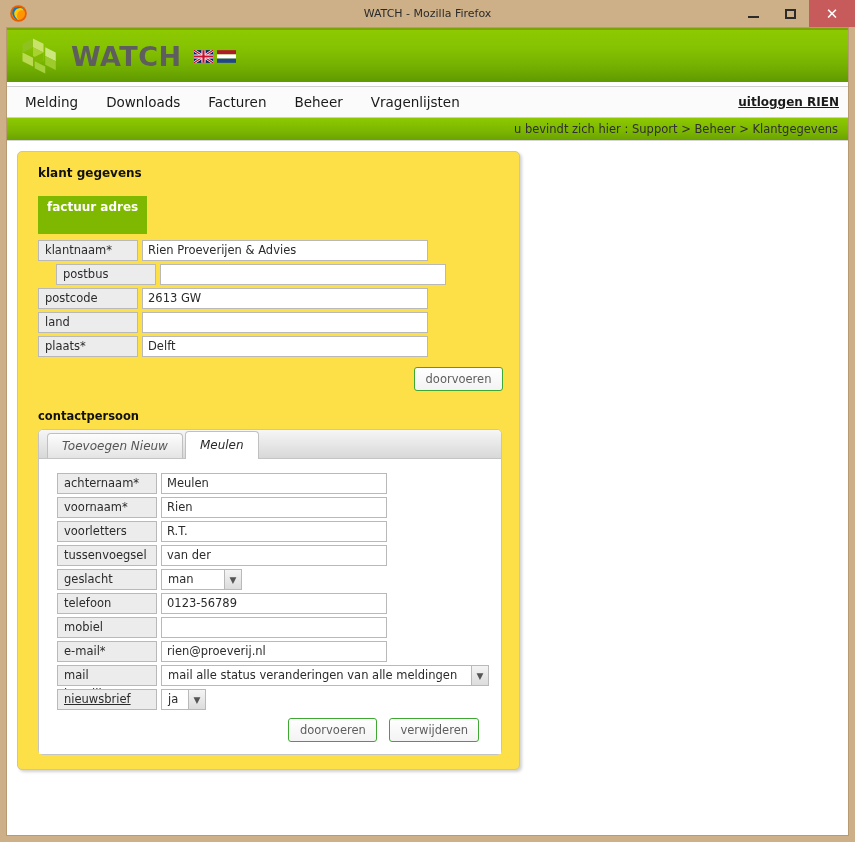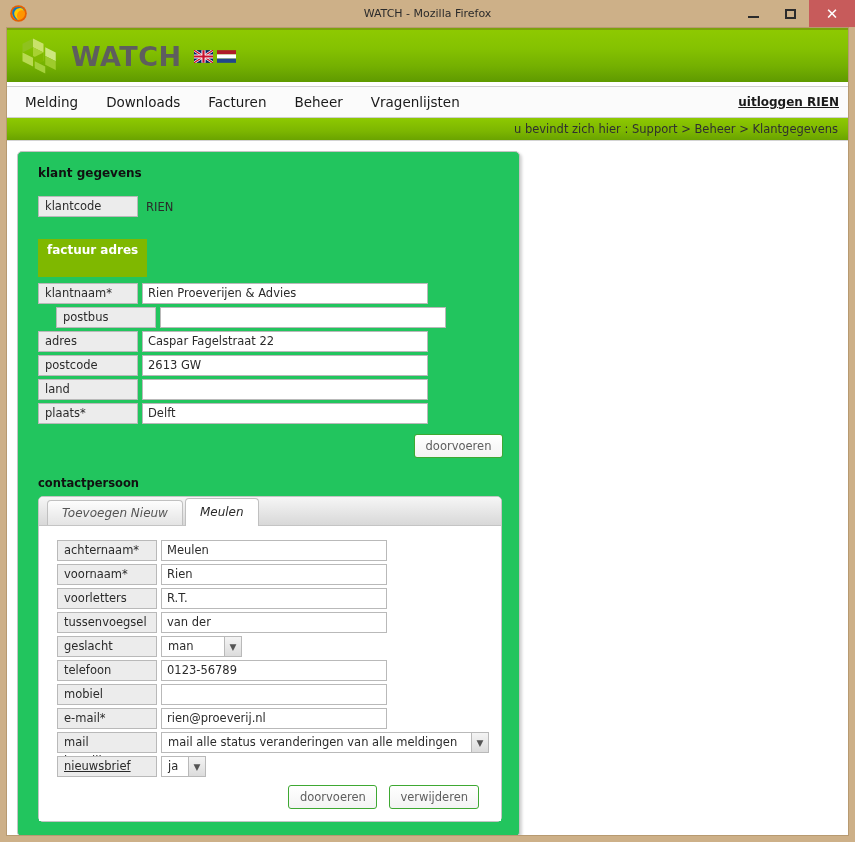--- a/index.html
+++ b/index.html
@@ -113,21 +113,21 @@
   #crumb-text {
     font-size: 11.5px; color: #2f2f2f;
     font-family: "DejaVu Sans", sans-serif;
   }
 
   
   #content { position: relative; padding: 10px; background: #ffffff; height: 100%; }
 
   .panel {
     width: 503px;
-    background: #22c55e;
+    background: #fde047;
     border: 1px solid #c4c4c4;
     border-radius: 5px;
     box-shadow: 2px 2px 3px rgba(0,0,0,0.18);
     padding: 12px 14px 14px 14px;
   }
   .panel-title {
     font-size: 12px; font-weight: bold; color: #111;
     margin: 2px 0 16px 6px;
     font-family: "DejaVu Sans", sans-serif;
   }
@@ -312,40 +312,32 @@
 
     <div id="crumbbar">
       <div id="crumb-text">u bevindt zich hier : Support &gt; Beheer &gt; Klantgegevens</div>
     </div>
 
     <div id="content">
 
       <div class="panel">
         <div class="panel-title">klant gegevens</div>
 
-        <div class="frow" style="margin-left:6px;margin-bottom:22px;">
-          <div class="flabel">klantcode</div>
-          <div class="fstatic">RIEN</div>
-        </div>
 
         <div style="margin-left:6px;margin-bottom:6px;">
           <span class="sec-badge">factuur adres</span>
         </div>
 
         <div class="frow" style="margin-left:6px;">
           <div class="flabel">klantnaam*</div>
           <div class="finput w-addr">Rien Proeverijen &amp; Advies</div>
         </div>
         <div class="frow" style="margin-left:24px;">
           <div class="flabel">postbus</div>
           <div class="finput w-addr"></div>
-        </div>
-        <div class="frow" style="margin-left:6px;">
-          <div class="flabel">adres</div>
-          <div class="finput w-addr">Caspar Fagelstraat 22</div>
         </div>
         <div class="frow" style="margin-left:6px;">
           <div class="flabel">postcode</div>
           <div class="finput w-addr">2613 GW</div>
         </div>
         <div class="frow" style="margin-left:6px;">
           <div class="flabel">land</div>
           <div class="finput w-addr"></div>
         </div>
         <div class="frow" style="margin-left:6px;">

